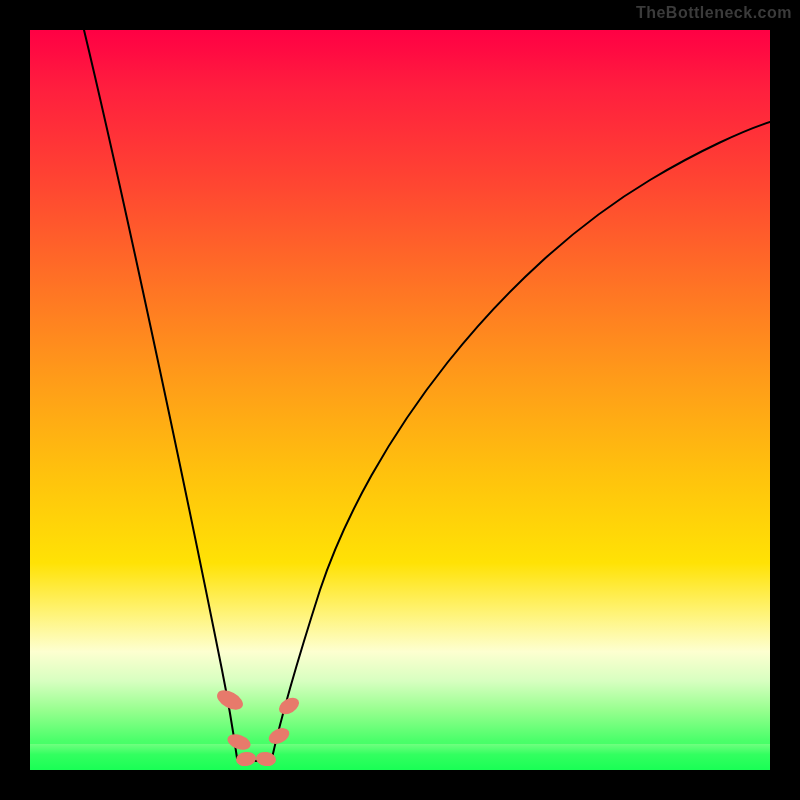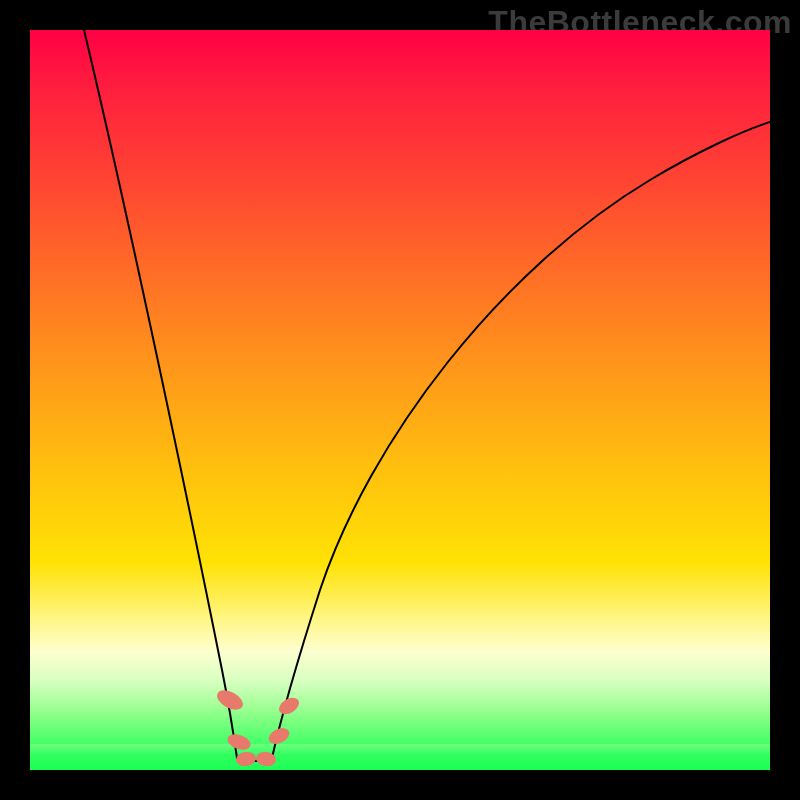--- a/index.html
+++ b/index.html
@@ -14,21 +14,21 @@
     width: 800px;
     height: 800px;
     background: #000000;
     position: relative;
   }
   .watermark {
     position: absolute;
     top: 4px;
     right: 8px;
     color: #3b3b3b;
-    font-size: 32px;
+    font-size: 16px;
     font-weight: 600;
     letter-spacing: 0.5px;
     user-select: none;
   }
   .plot-area {
     position: absolute;
     top: 30px;
     left: 30px;
     width: 740px;
     height: 740px;

